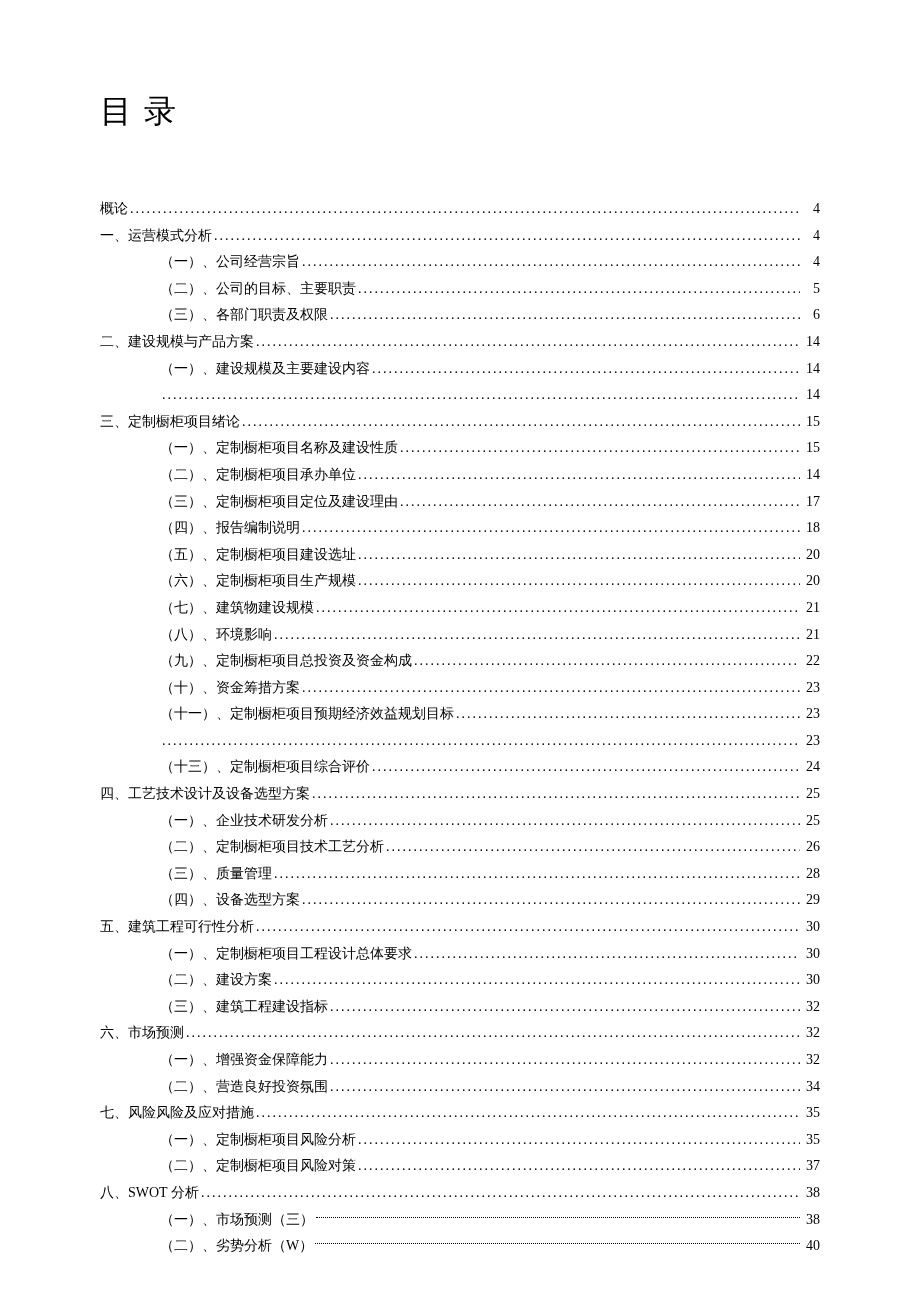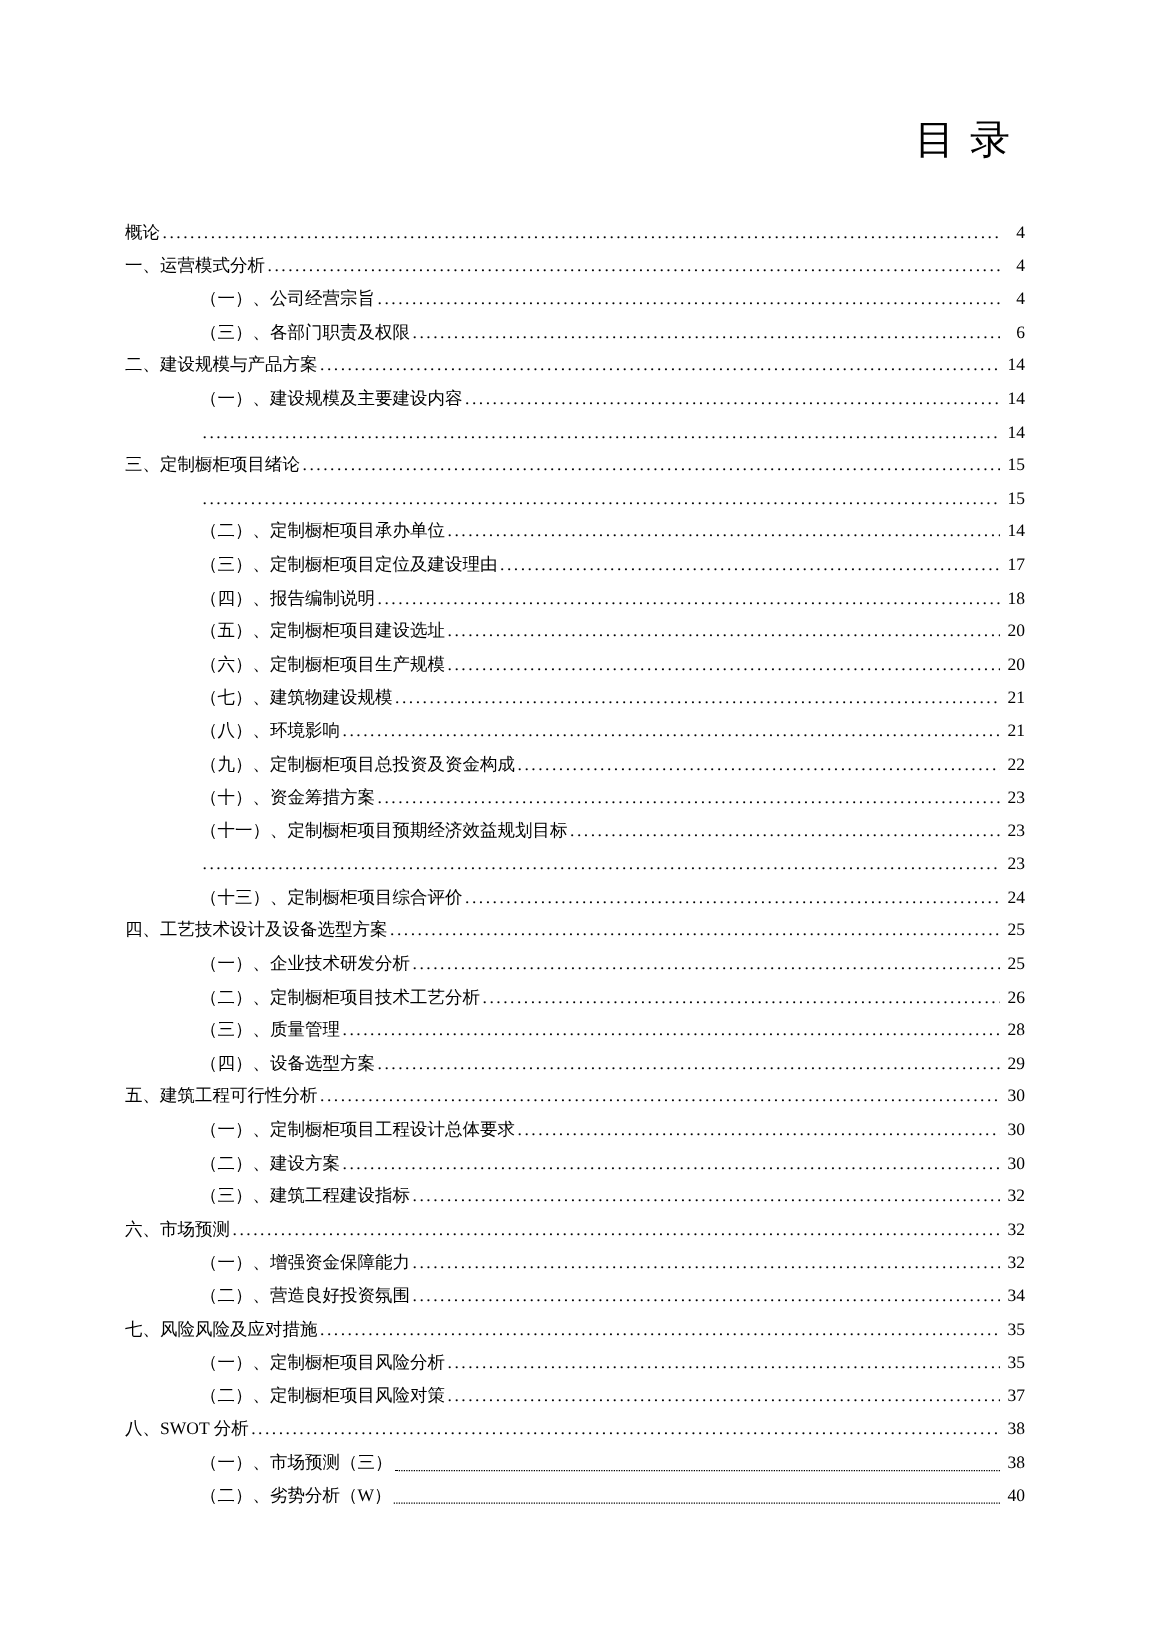--- a/index.html
+++ b/index.html
@@ -9,30 +9,30 @@
     }
     body {
       background: #ffffff;
       font-family: "SimSun", "宋体", serif;
       width: 920px;
       margin: 0 auto;
       padding: 90px 100px 60px 100px;
       color: #000;
     }
     .title {
-      text-align: right;
+      text-align: left;
       font-size: 32px;
       letter-spacing: 12px;
       font-weight: normal;
-      margin-bottom: 40px;
+      margin-bottom: 62px;
       font-family: "SimSun", "宋体", serif;
     }
     .toc-line {
       display: flex;
-      align-items: center;
+      align-items: flex-start;
       font-size: 14px;
       line-height: 1.9;
       white-space: nowrap;
     }
     .toc-line.level-0 {
       padding-left: 0;
     }
     .toc-line.level-1 {
       padding-left: 60px;
     }
@@ -84,20 +84,25 @@
       <span class="label">一、运营模式分析</span>
       <span class="dots"></span>
       <span class="page">4</span>
     </div>
     <div class="toc-line level-1">
       <span class="label">（一）、公司经营宗旨</span>
       <span class="dots"></span>
       <span class="page">4</span>
     </div>
     <div class="toc-line level-1">
+      <span class="label">（二）、公司的目标、主要职责</span>
+      <span class="dots"></span>
+      <span class="page">5</span>
+    </div>
+    <div class="toc-line level-1">
       <span class="label">（三）、各部门职责及权限</span>
       <span class="dots"></span>
       <span class="page">6</span>
     </div>
     <div class="toc-line level-0">
       <span class="label">二、建设规模与产品方案</span>
       <span class="dots"></span>
       <span class="page">14</span>
     </div>
     <div class="toc-line level-1">
@@ -108,20 +113,21 @@
     <div class="toc-line level-1">
       <span class="dots"></span>
       <span class="page">14</span>
     </div>
     <div class="toc-line level-0">
       <span class="label">三、定制橱柜项目绪论</span>
       <span class="dots"></span>
       <span class="page">15</span>
     </div>
     <div class="toc-line level-1">
+      <span class="label">（一）、定制橱柜项目名称及建设性质</span>
       <span class="dots"></span>
       <span class="page">15</span>
     </div>
     <div class="toc-line level-1">
       <span class="label">（二）、定制橱柜项目承办单位</span>
       <span class="dots"></span>
       <span class="page">14</span>
     </div>
     <div class="toc-line level-1">
       <span class="label">（三）、定制橱柜项目定位及建设理由</span>

